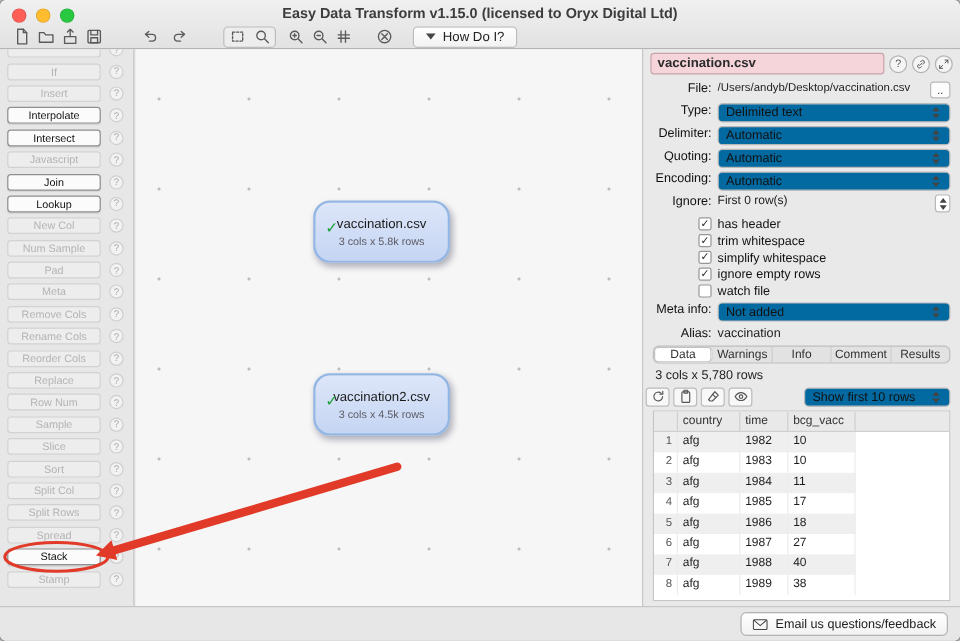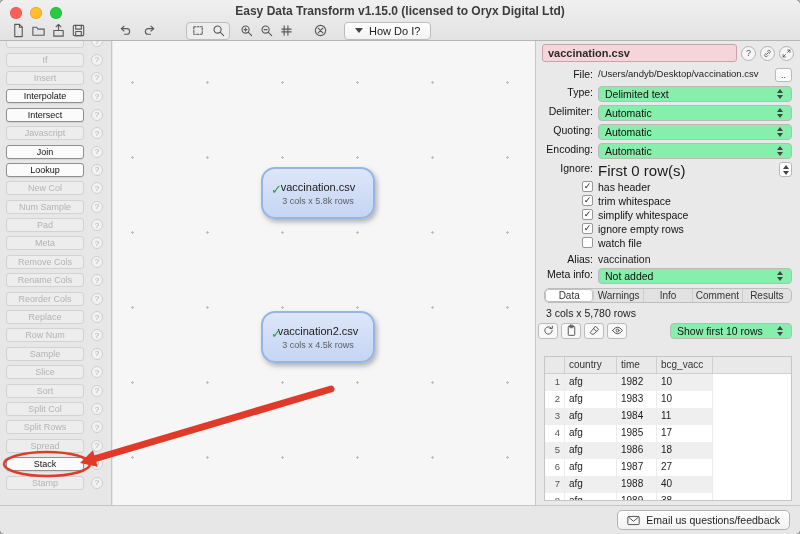--- a/index.html
+++ b/index.html
@@ -65,29 +65,29 @@
               white-space:nowrap;overflow:hidden}
   .rbtn{width:15px;height:15px;border-radius:50%;border:1px solid #b3b3b3;background:#f5f5f5;
         display:flex;align-items:center;justify-content:center;font-size:9px;color:#555;padding:0}
   .rbtn svg{stroke:#555;fill:none;stroke-width:1.2;stroke-linecap:round;stroke-linejoin:round}
   .frow{display:flex;align-items:flex-start;margin:3px 8px 0 6px;height:16px}
   .frow.file{margin-top:6px;height:15px}
   .flabel{width:56px;flex-shrink:0;text-align:right;padding-right:5px;font-size:10.5px;color:#111;white-space:nowrap}
   .fvalue{flex:1;font-size:9.5px;color:#222;white-space:nowrap;overflow:hidden}
   .browse{width:17px;height:14px;font-size:9px;border:1px solid #b9b9b9;border-radius:3px;
           background:#fcfcfc;color:#333;padding:0;margin-left:4px;line-height:10px}
-  .select{flex:1;height:16px;background:#86efac;border:1px solid #b9b9b9;border-radius:4px;
+  .select{flex:1;height:16px;background:#0369a1;border:1px solid #b9b9b9;border-radius:4px;
           display:flex;align-items:center;padding:0 8px 0 6px;font-size:10.5px;color:#111}
   .selval{white-space:nowrap;overflow:hidden}
   .arrows{margin-left:auto;display:flex;flex-direction:column;gap:2px;padding-left:4px}
   .tu{width:0;height:0;border-left:3px solid transparent;border-right:3px solid transparent;
       border-bottom:4px solid #444;display:block}
   .td{width:0;height:0;border-left:3px solid transparent;border-right:3px solid transparent;
       border-top:4px solid #444;display:block}
-  .ignoreval{font-size:15px}
+  .ignoreval{font-size:10px}
   .stepper{margin-left:auto;width:13px;height:15px;border:1px solid #b9b9b9;border-radius:3px;
            background:#fff;display:flex;flex-direction:column;align-items:center;justify-content:center;gap:2px}
   .chkrow{display:flex;align-items:center;gap:5px;margin:1px 0 0 46px;height:13px}
   .chkrow:first-child{margin-top:2px}
   .chk{width:11px;height:11px;border:1px solid #979797;border-radius:2px;background:#fff;
        display:flex;align-items:center;justify-content:center;font-size:9px;color:#222;line-height:1}
   .chklab{font-size:10.5px;color:#111}
   .frow.alias{margin-top:4px;height:12px}
   .aliasval{font-size:10.5px}
   .tabs{display:flex;margin:4px 8px 0 8px;height:15px;background:#e2e2e2;border:1px solid #bdbdbd;
@@ -95,21 +95,21 @@
   .tab{flex:1;display:flex;align-items:center;justify-content:center;font-size:10px;color:#333;
        border-right:1px solid #cdcdcd;cursor:default;white-space:nowrap;padding:0 2px}
   .tab:last-child{border-right:none}
   .tab.active{background:#fff;box-shadow:inset 0 0 0 1px #c2c2c2;border-radius:4px}
   .summary{margin:4px 0 0 10px;font-size:10.5px;color:#222;height:12px}
   .ttools{display:flex;align-items:center;gap:3px;margin:3px 8px 0 2px;height:17px}
   .tool{width:20px;height:16px;border:1px solid #bcbcbc;border-radius:3px;background:#f8f8f8;
         display:flex;align-items:center;justify-content:center;padding:0}
   .tool svg{stroke:#555;fill:none;stroke-width:1.2;stroke-linecap:round;stroke-linejoin:round}
   .rowsselect{flex:none;width:122px;margin-left:auto}
-  .dt{flex:1;margin:17px 8px 4px 8px;background:#fff;border:1px solid #c6c6c6;overflow:hidden;font-size:10px}
+  .dt{flex:1;margin:3px 8px 4px 8px;background:#fff;border:1px solid #c6c6c6;overflow:hidden;font-size:10px}
   .dt-head{display:flex;height:17px;background:#e9e9e9;border-bottom:1px solid #cfcfcf}
   .dt-head .dt-cell{border-right:1px solid #cfcfcf;color:#333}
   .dt-cell{padding:2px 4px;white-space:nowrap;overflow:hidden}
   .c0{width:20px;flex-shrink:0;text-align:right;padding-right:4px}
   .c1{width:52px;flex-shrink:0}
   .c2{width:40px;flex-shrink:0}
   .c3{width:56px;flex-shrink:0}
   .dt-row{display:flex;height:17px}
   .dt-row .dt-cell{border-right:1px solid #ececec}
   .dt-row.odd .dt-cell{background:#efefef}
@@ -426,34 +426,34 @@
         <div class="chkrow">
           <span class="chk">✓</span>
           <span class="chklab">ignore empty rows</span>
         </div>
         <div class="chkrow">
           <span class="chk"></span>
           <span class="chklab">watch file</span>
         </div>
       </div>
 
-    <div class="frow alias">
-      <span class="flabel">Alias:</span>
-      <span class="aliasval">vaccination</span>
-    </div>
-
     <div class="frow">
       <span class="flabel">Meta info:</span>
       <div class="select">
         <span class="selval">Not added</span>
         <span class="arrows">
             <i class="tu"></i>
             <i class="td"></i>
           </span>
       </div>
+    </div>
+
+    <div class="frow alias">
+      <span class="flabel">Alias:</span>
+      <span class="aliasval">vaccination</span>
     </div>
 
     <div class="tabs" id="tabs">
         <div class="tab active">Data</div>
         <div class="tab">Warnings</div>
         <div class="tab">Info</div>
         <div class="tab">Comment</div>
         <div class="tab">Results</div>
       </div>
 

